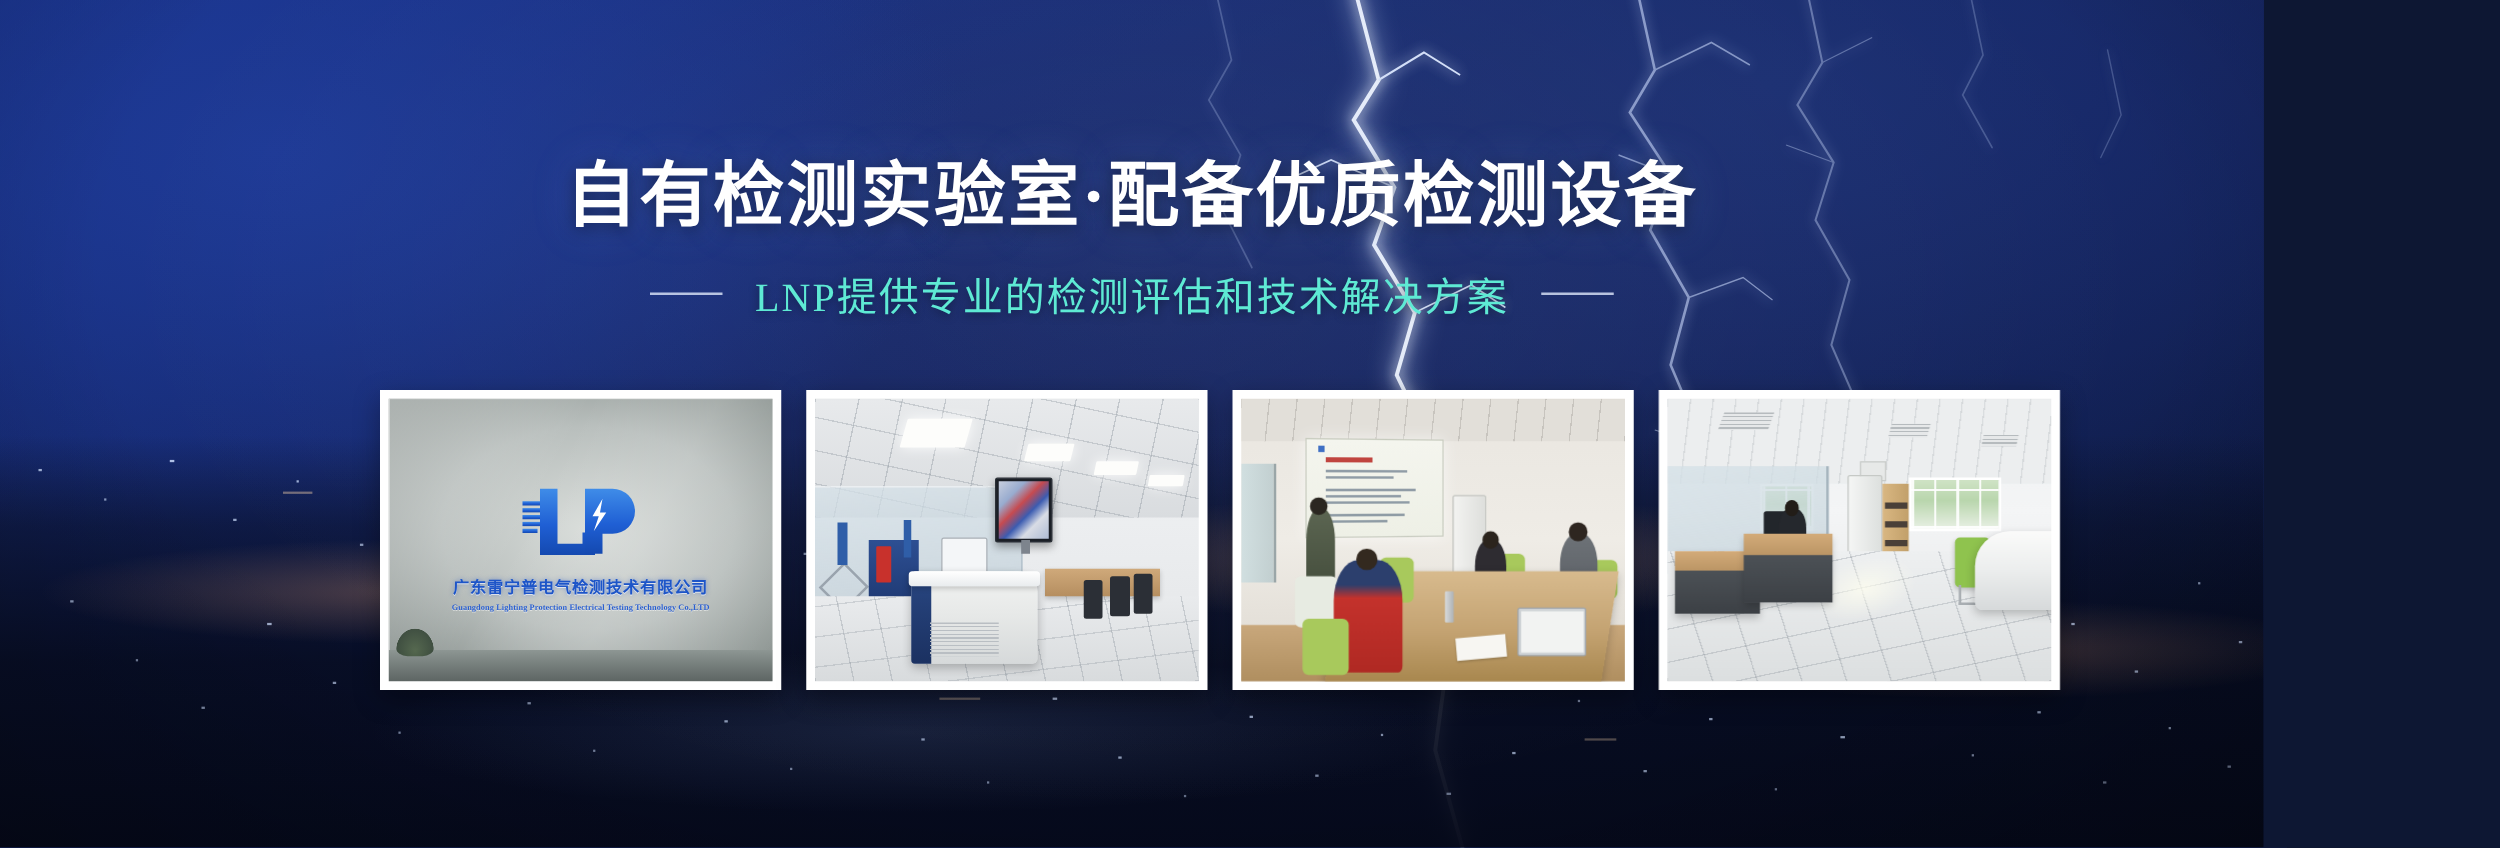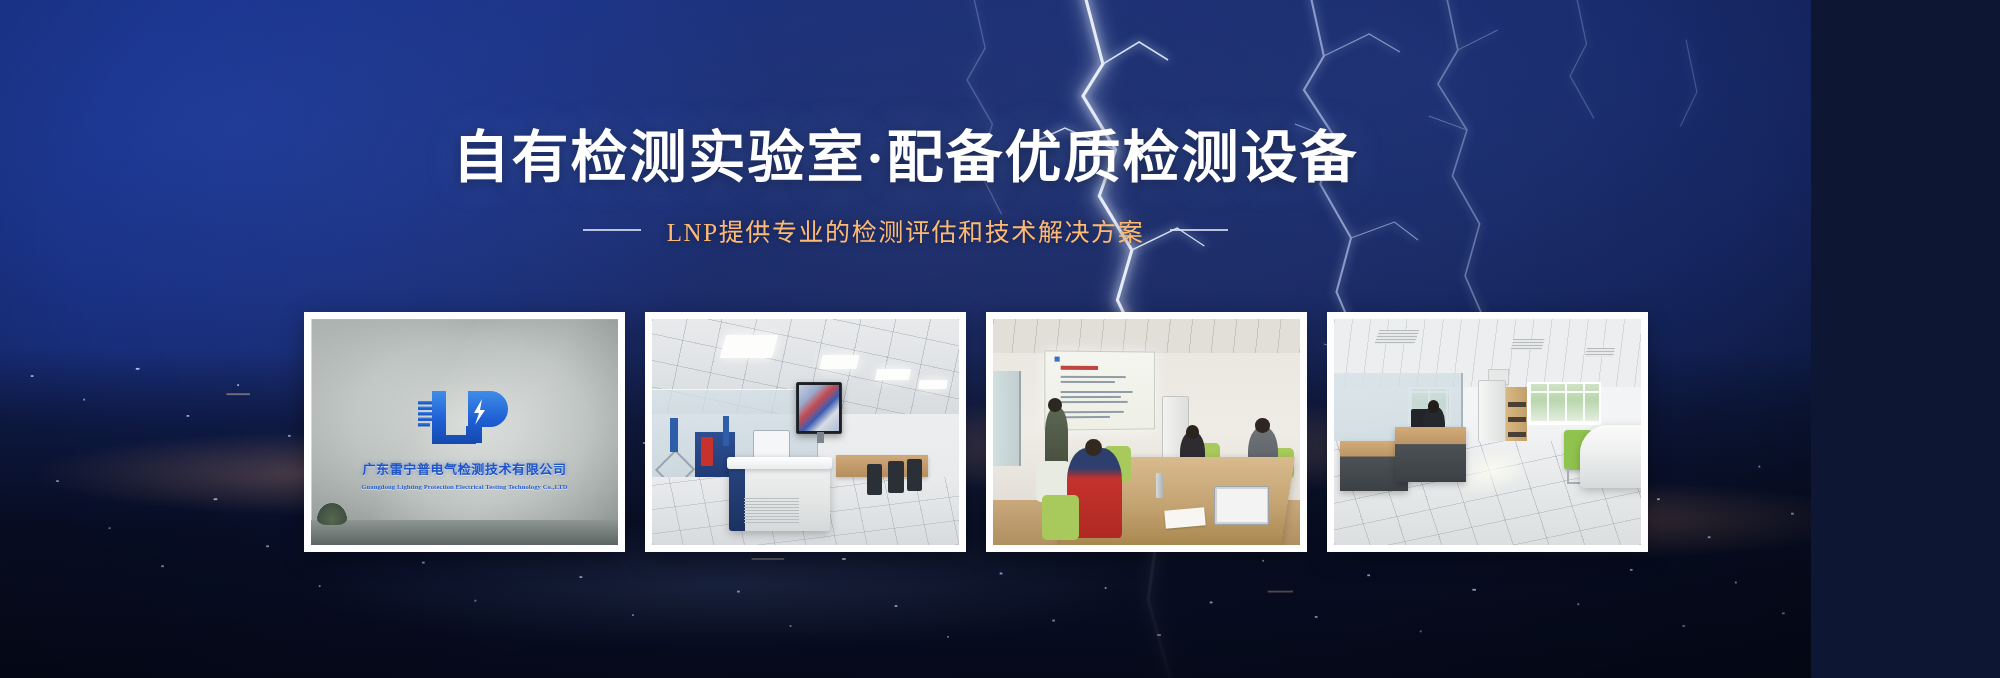--- a/index.html
+++ b/index.html
@@ -69,22 +69,22 @@
     align-items:center;
     justify-content:center;
     gap:26px;
   }
   .sub-rule{
     display:block;
     width:58px; height:2px;
     background:rgba(218,228,248,.82);
   }
   .subtext{
-    font-size:25px;
-    color:#fdba74;
+    font-size:32px;
+    color:#5eead4;
     letter-spacing:1.6px;
     font-weight:normal;
     white-space:nowrap;
     text-shadow:0 1px 8px rgba(0,0,0,.4);
   }
 
   
   .cards{
     position:absolute;
     left:304px; top:312px;

